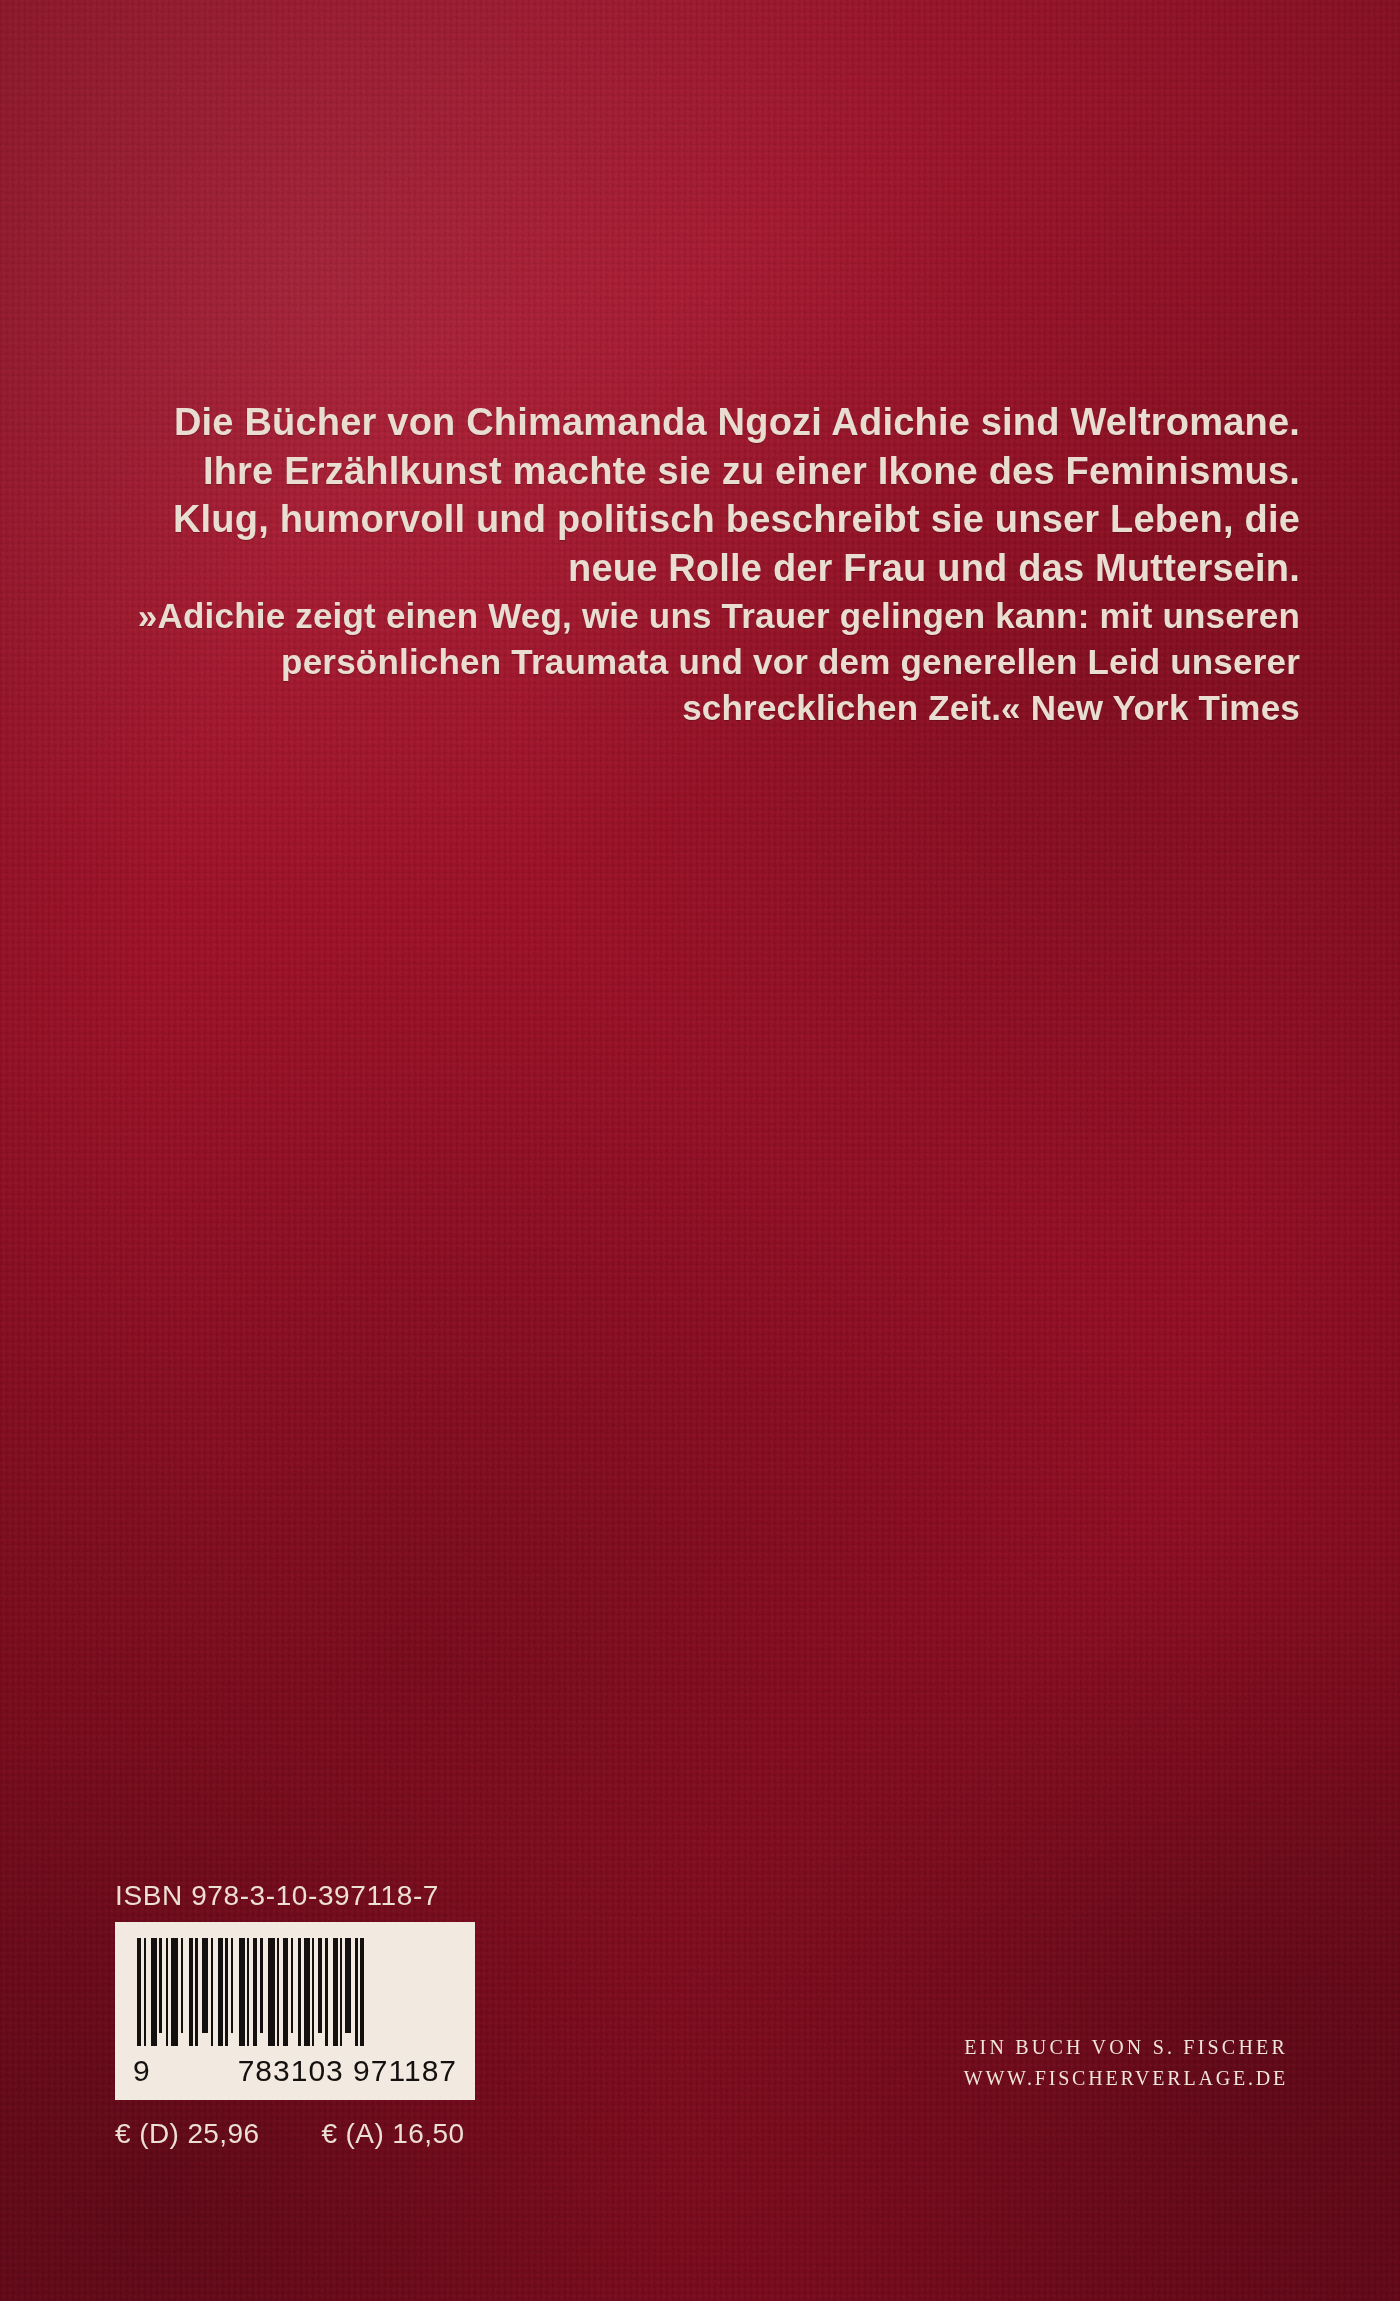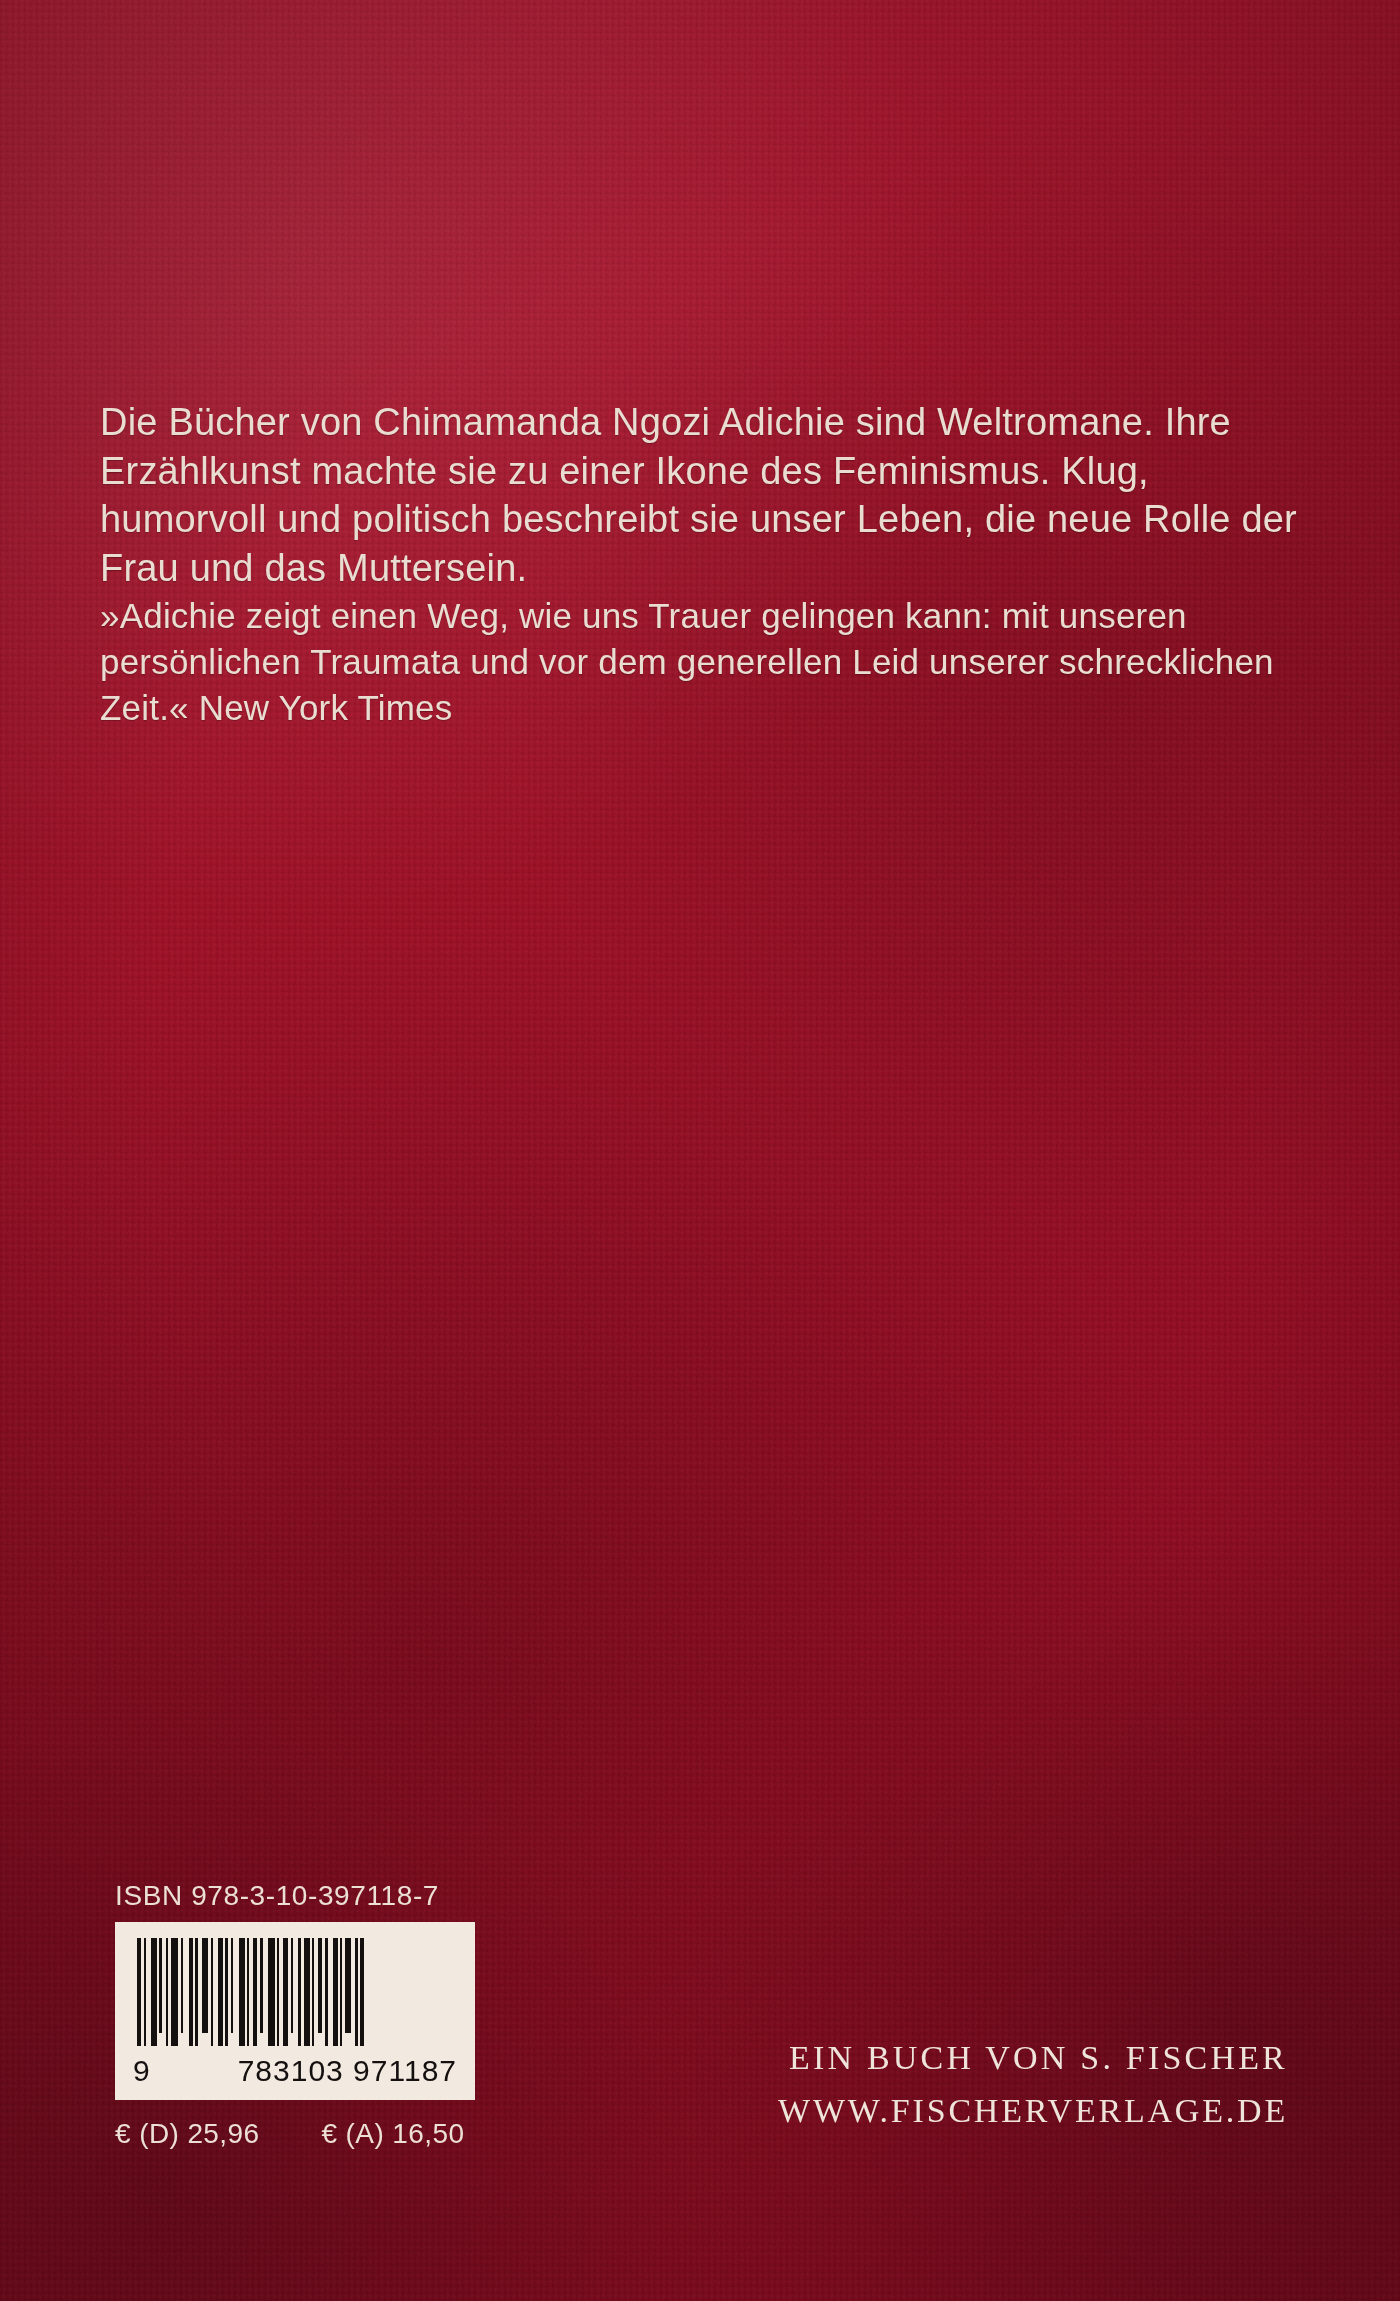--- a/index.html
+++ b/index.html
@@ -55,26 +55,27 @@
     inset: 0;
     pointer-events: none;
     background: radial-gradient(ellipse 78% 68% at 50% 46%, rgba(0,0,0,0) 50%, rgba(0,0,0,0.22) 100%);
   }
 
   .blurb {
     position: absolute;
     left: 100px;
     right: 100px;
     top: 398px;
-    text-align: left;
+    text-align: right;
     color: #e9ddd2;
     font-size: 38px;
     line-height: 1.28;
     letter-spacing: 0.2px;
     text-shadow: 0 1px 1px rgba(0,0,0,0.25);
+    font-weight: bold;
   }
   .blurb p {
     margin: 0;
   }
   .para-1 { margin-bottom: 48px; }
   .para-2 { margin-bottom: 130px; }
   .quote {
     font-size: 35px;
     line-height: 1.32;
     margin-bottom: 98px;
@@ -145,21 +146,21 @@
     letter-spacing: 0.4px;
   }
 
   .publisher {
     position: absolute;
     right: 112px;
     top: 2032px;
     text-align: right;
     color: #efe4da;
     font-family: "Liberation Serif", serif;
-    font-size: 34px;
+    font-size: 20px;
     letter-spacing: 3.2px;
     line-height: 1.55;
   }
   .publisher .line2 {
     letter-spacing: 2.8px;
   }
 </style>
 </head>
 <body>
 

